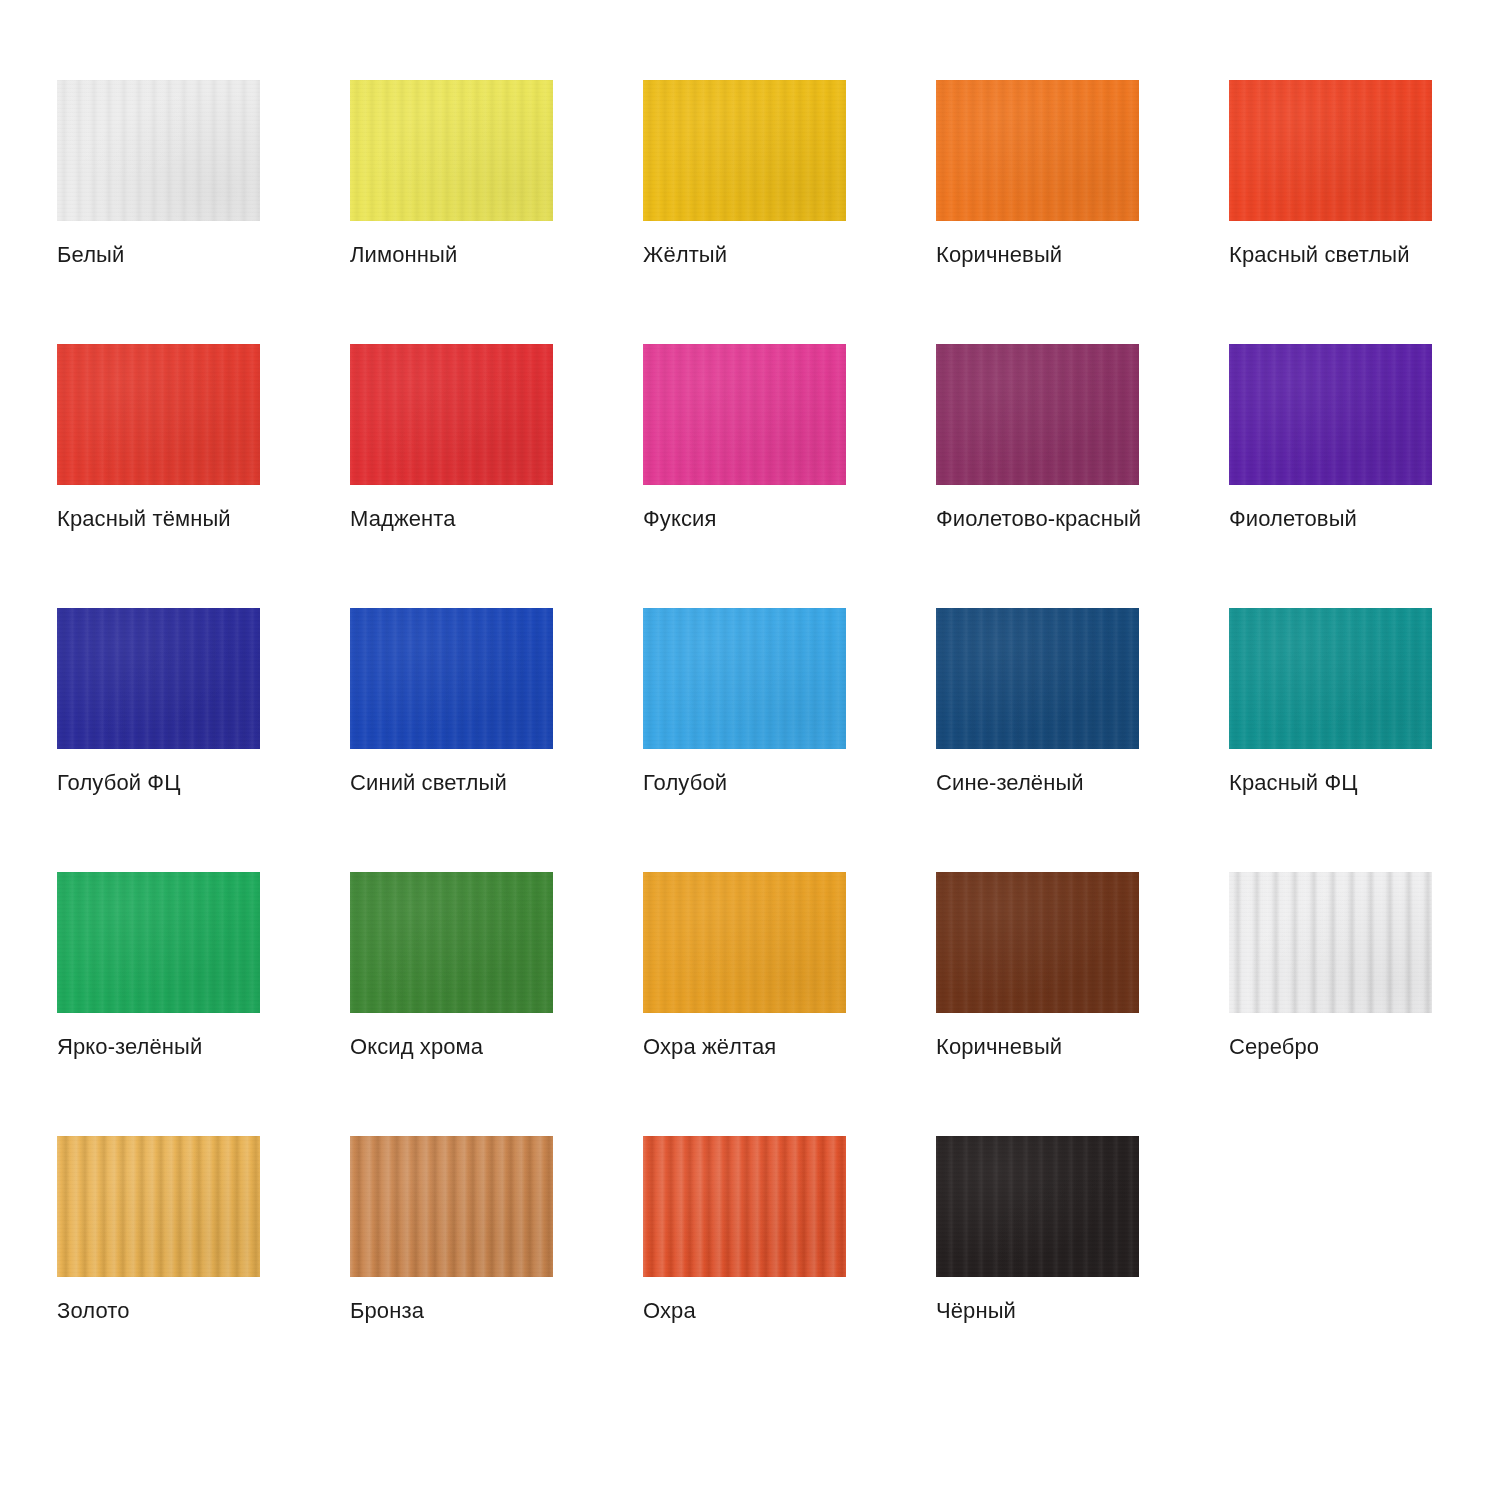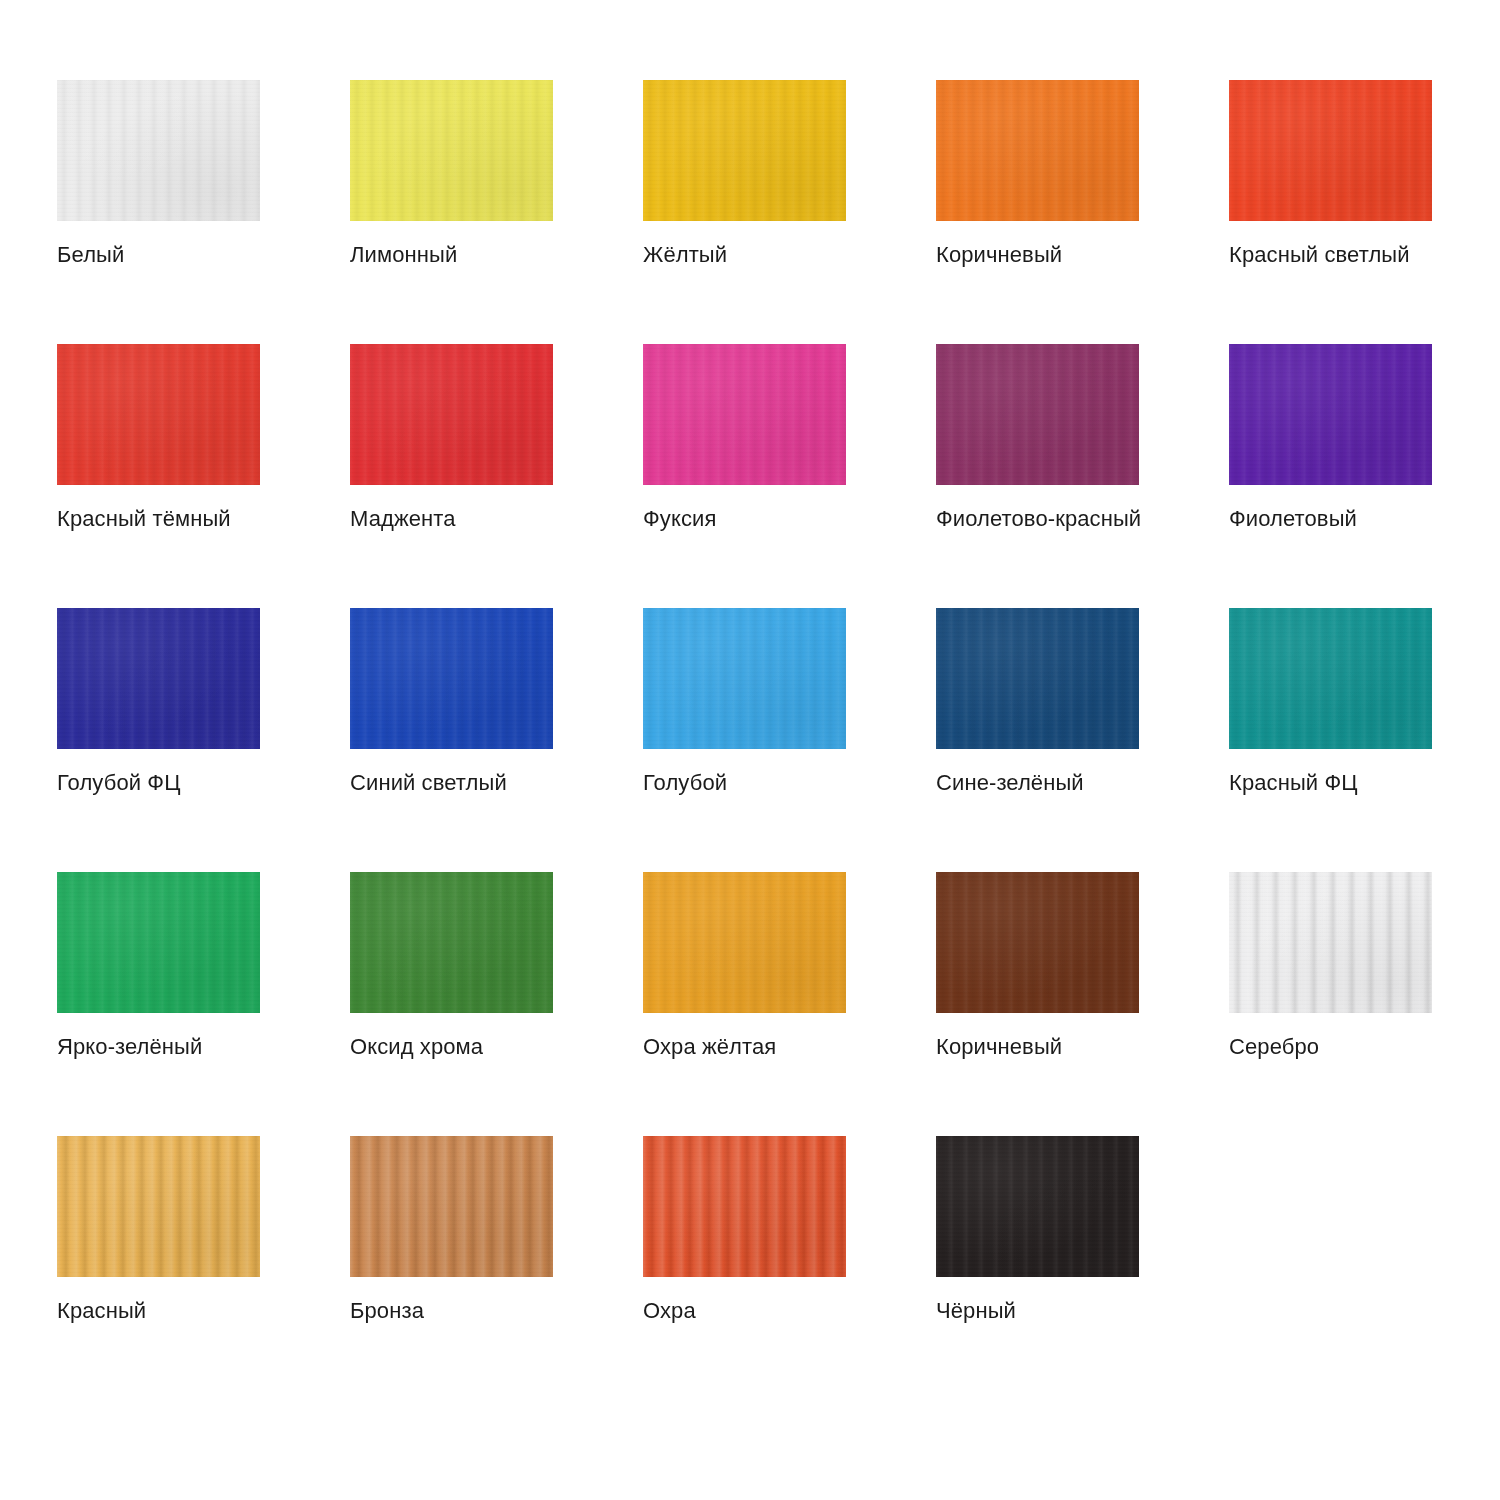--- a/index.html
+++ b/index.html
@@ -183,21 +183,21 @@
       <div class="swatch-cell">
         <div class="swatch-chip" style="background-color: rgb(109, 51, 25);"></div>
         <div class="swatch-label">Коричневый</div>
       </div>
       <div class="swatch-cell">
         <div class="swatch-chip metallic" style="background-color: rgb(237, 237, 238);"></div>
         <div class="swatch-label">Серебро</div>
       </div>
       <div class="swatch-cell">
         <div class="swatch-chip metallic" style="background-color: rgb(232, 176, 78);"></div>
-        <div class="swatch-label">Красный</div>
+        <div class="swatch-label">Золото</div>
       </div>
       <div class="swatch-cell">
         <div class="swatch-chip metallic" style="background-color: rgb(200, 130, 74);"></div>
         <div class="swatch-label">Бронза</div>
       </div>
       <div class="swatch-cell">
         <div class="swatch-chip metallic" style="background-color: rgb(224, 79, 40);"></div>
         <div class="swatch-label">Охра</div>
       </div>
       <div class="swatch-cell">

